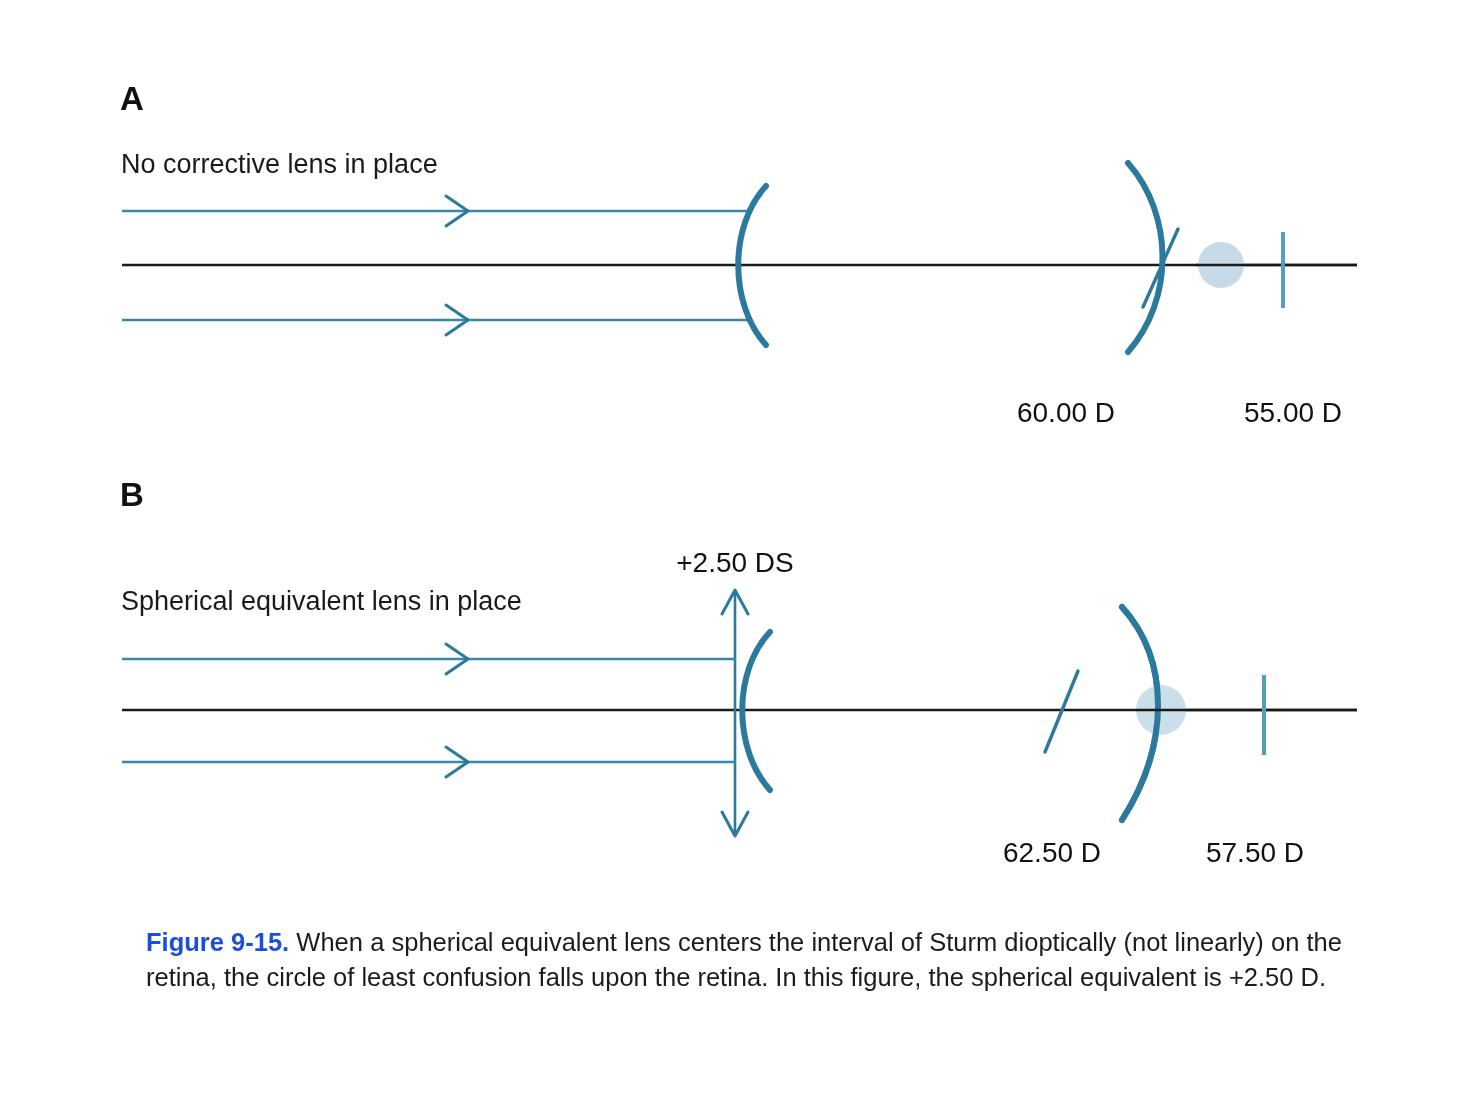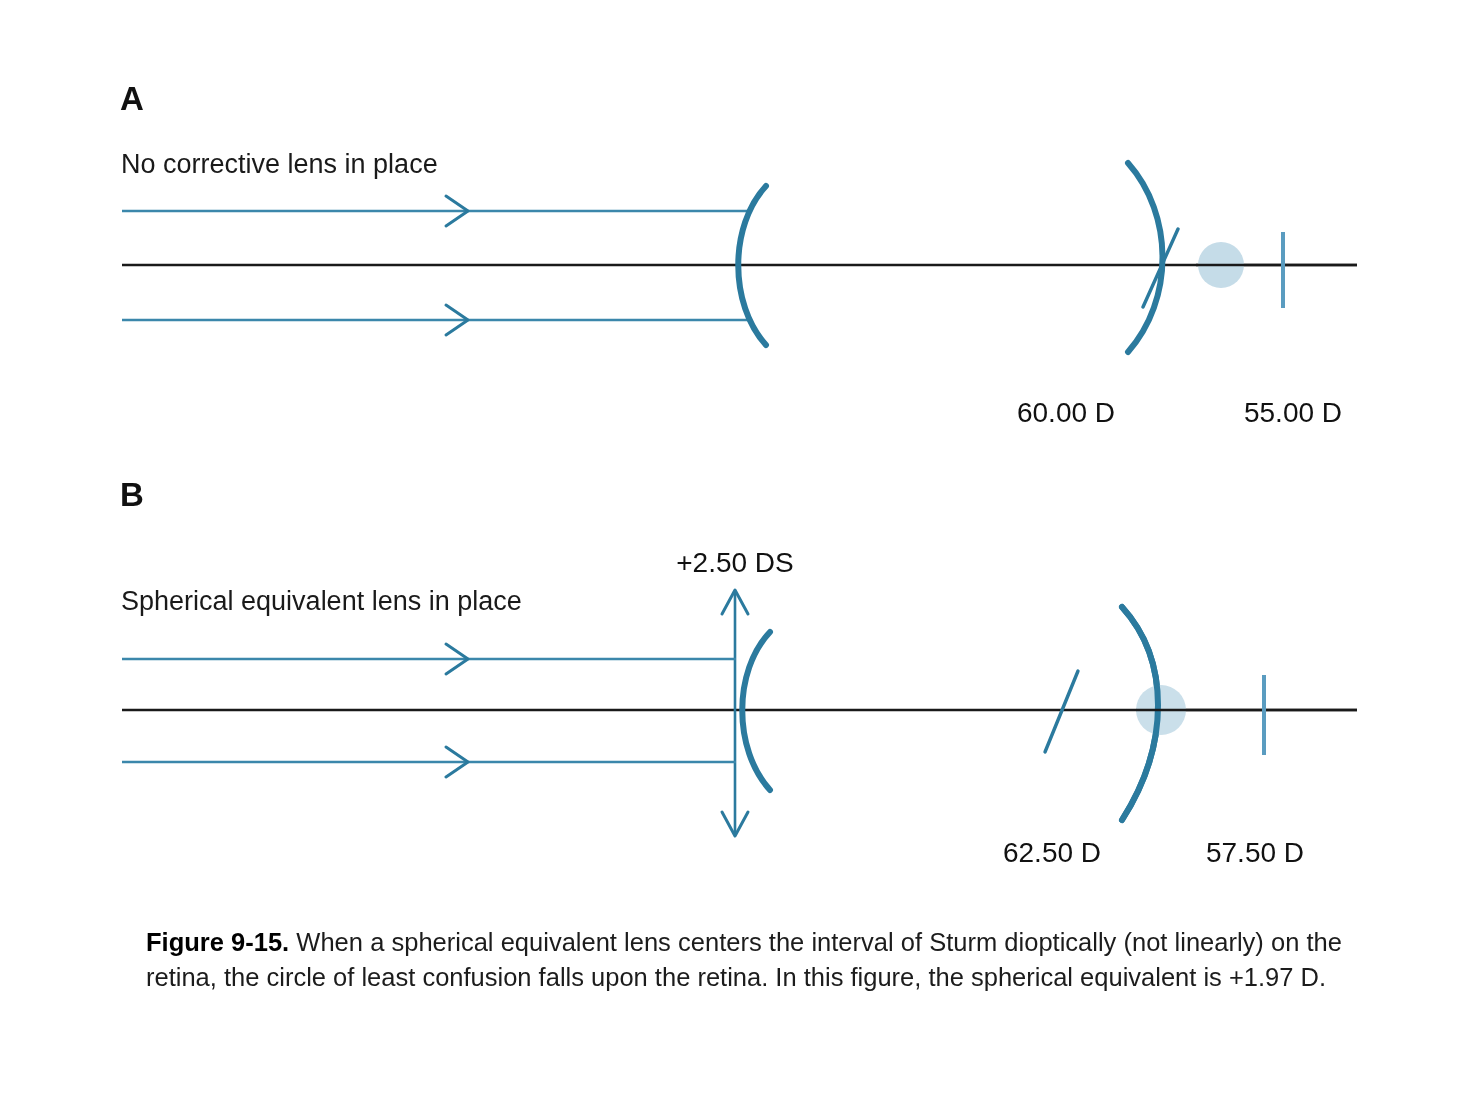--- a/index.html
+++ b/index.html
@@ -56,21 +56,21 @@
     left: 146px;
     top: 925px;
     width: 1196px;
     font-size: 25.5px;
     line-height: 1.37;
     text-align: justify;
     color: #1c1c1c;
     font-family: "Liberation Sans", sans-serif;
   }
   .caption-block .fig-num {
-    color: #000000;
+    color: #1d4ed8;
     font-weight: bold;
   }
 </style>
 </head>
 <body>
 
 <div id="figure-root">
 
   <svg class="diagram" viewBox="0 0 1480 1108">
 
@@ -137,16 +137,16 @@
       <line x1="1136" y1="710" x2="1357" y2="710" stroke="#1a1a1a" stroke-width="2.6"></line>
 
       <line x1="1264" y1="675" x2="1264" y2="755" stroke="#5a9cc0" stroke-width="4"></line>
 
       <text class="power-label" x="1052" y="862">62.50 D</text>
       <text class="power-label" x="1255" y="862">57.50 D</text>
     </g>
   </svg>
 
   <div class="caption-block">
-    <span class="fig-num">Figure 9-15.</span><span> When a spherical equivalent lens centers the interval of Sturm dioptically (not linearly) on the retina, the circle of least confusion falls upon the retina. In this figure, the spherical equivalent is +1.97 D.</span>
+    <span class="fig-num">Figure 9-15.</span><span> When a spherical equivalent lens centers the interval of Sturm dioptically (not linearly) on the retina, the circle of least confusion falls upon the retina. In this figure, the spherical equivalent is +2.50 D.</span>
   </div>
 
 </div>
 
 </body></html>

